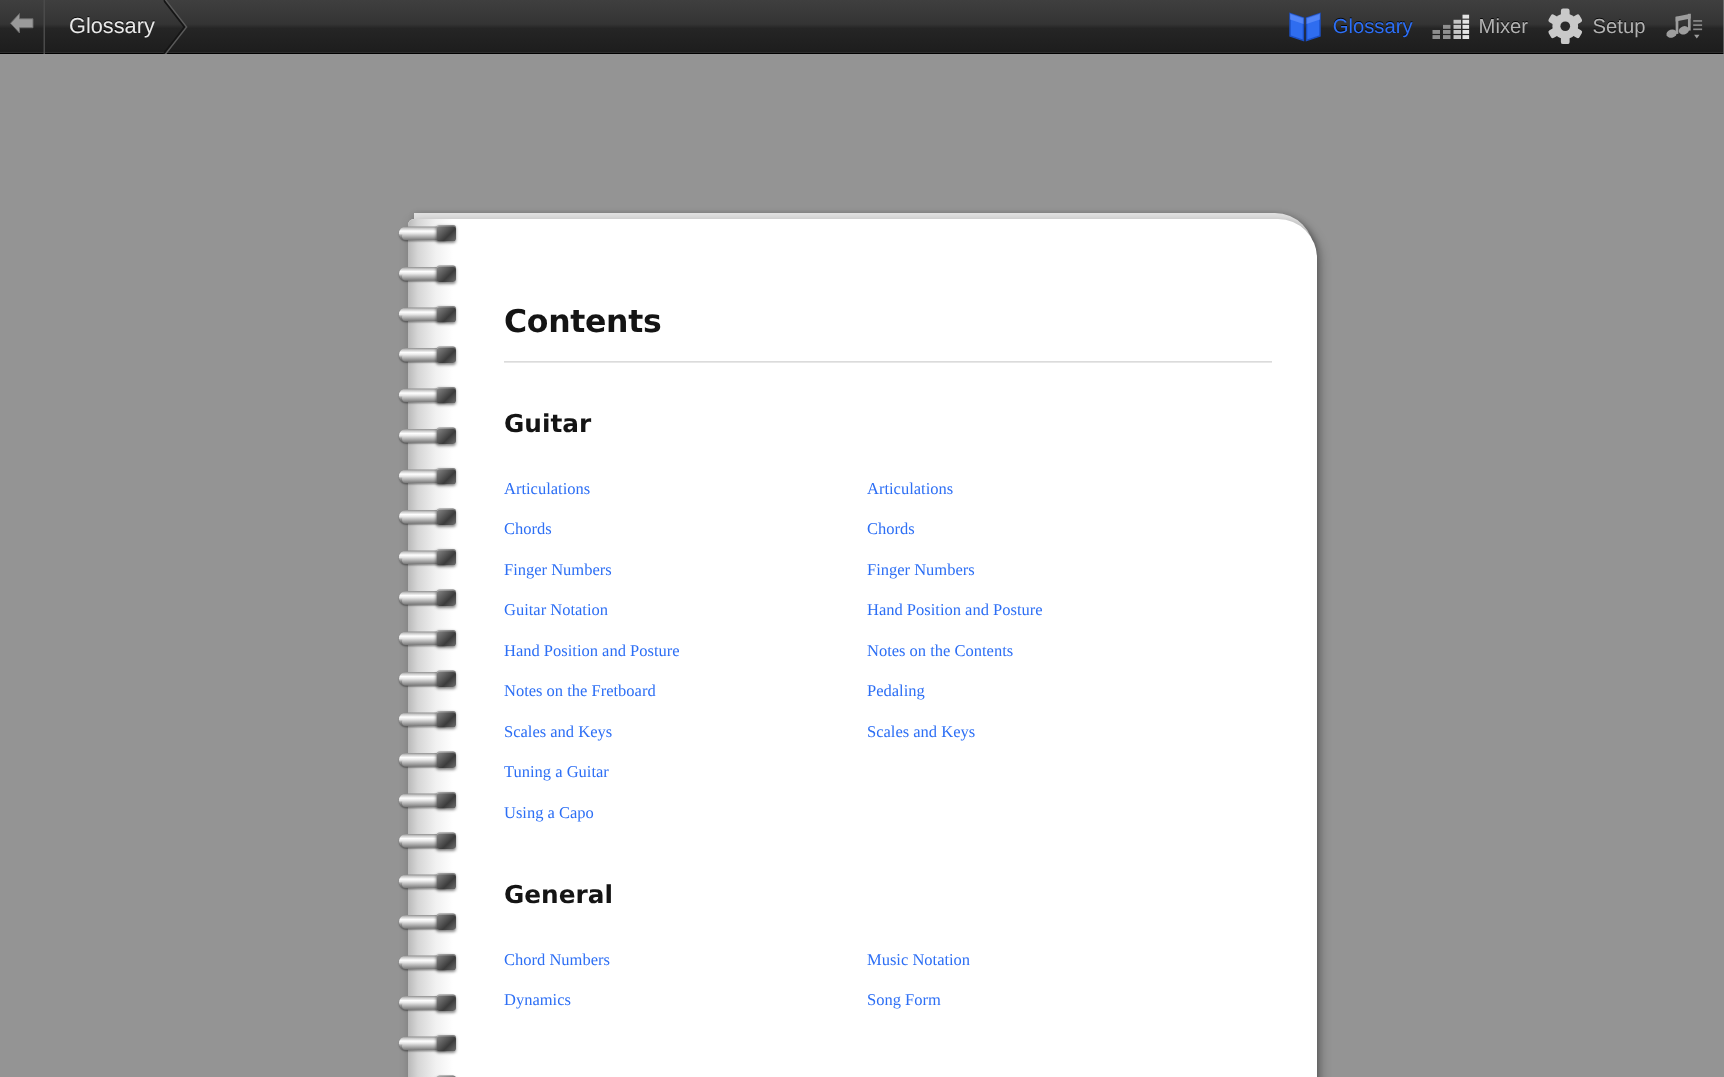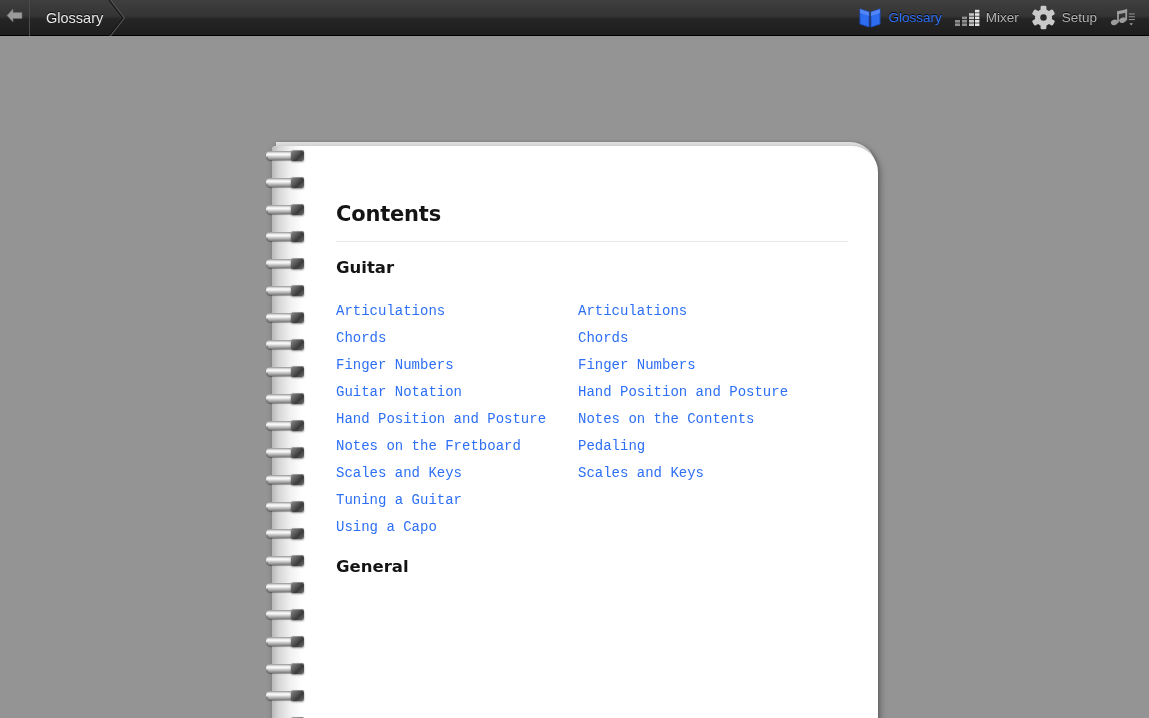--- a/index.html
+++ b/index.html
@@ -165,37 +165,37 @@
     color:#141414;
     letter-spacing:-0.2px;
   }
   .rule{
     margin-top:15px;
     width:512px; height:1px;
     background:#9d9d9d;
     border-bottom:1px solid #e7e7e7;
   }
 
-  .section{ margin-top:16px; }
+  .section{ margin-top:31px; }
   .section-title{
     font-family:"DejaVu Sans", sans-serif;
     font-size:16.5px;
     font-weight:bold;
     color:#141414;
     margin-bottom:21px;
   }
   .cols{
     display:flex;
   }
   .col{ width:242px; }
   .col.second{ width:242px; }
   .glossary-link{
     display:block;
-    font-family:Liberation Mono, monospace;
-    font-size:14px;
+    font-family:Liberation Serif, serif;
+    font-size:11px;
     color:#2d6ff5;
     line-height:27px;
     text-decoration:none;
     cursor:pointer;
     white-space:nowrap;
   }
   .section-head-row{
     display:flex;
   }
   .section-head-row .section-title{ width:242px; }
@@ -344,20 +344,32 @@
               <a class="glossary-link">Hand Position and Posture</a>
               <a class="glossary-link">Notes on the Contents</a>
               <a class="glossary-link">Pedaling</a>
               <a class="glossary-link">Scales and Keys</a>
             </div>
           </div>
         </div>
 
         <div class="section">
           <div class="section-title">General</div>
+          <div class="cols">
+            <div class="col">
+              <a class="glossary-link">Chord Numbers</a>
+              <a class="glossary-link">Dynamics</a>
+
+            </div>
+            <div class="col second">
+              <a class="glossary-link">Music Notation</a>
+              <a class="glossary-link">Song Form</a>
+
+            </div>
+          </div>
         </div>
 
       </div>
     </div>
 
     <div class="spiral">
         <div class="ring" style="top: 0px;">
           <div class="ring-wire"></div>
           <div class="ring-wire2"></div>
           <div class="ring-cap"></div>

